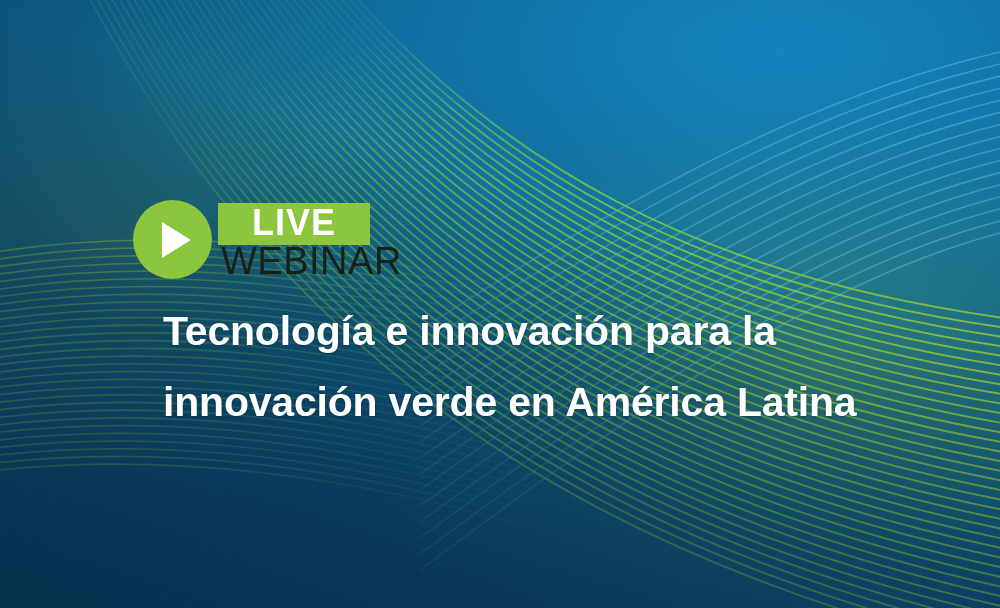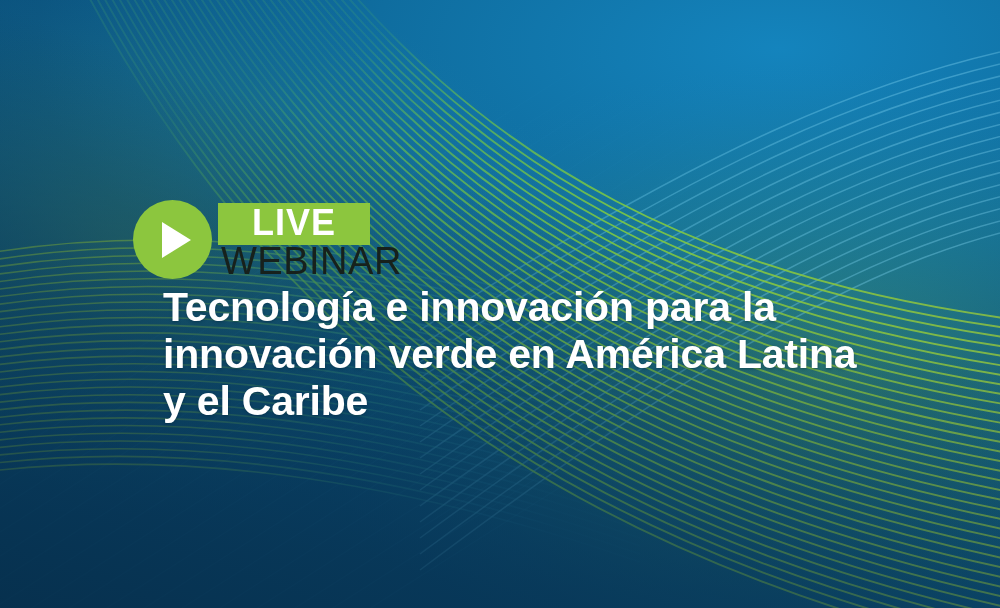--- a/index.html
+++ b/index.html
@@ -99,21 +99,21 @@
     left: 163px;
     top: 284px;
     width: 800px;
     color: #ffffff;
     font-size: 41px;
     font-weight: bold;
     line-height: 47px;
     letter-spacing: -0.2px;
     text-shadow: 0 1px 3px rgba(3,36,58,0.45);
   }
-  #title .tline { display: block; white-space: nowrap; }
+  #title .tline { display: block; white-space: nowrap; margin-top: 24px; }
 </style>
 </head>
 <body>
 
 <div id="banner">
 
   <div class="bg-layer" id="bg-base"></div>
 
   <svg class="bg-layer" id="bg-waves" viewBox="0 0 1000 608" preserveAspectRatio="none">
     <defs>
@@ -321,16 +321,15 @@
     <div id="live-box">
       <div id="live-text">LIVE</div>
     </div>
 
     <div id="webinar-text">WEBINAR</div>
   </div>
 
   <div id="title">
     <span class="tline">Tecnología e innovación para la</span>
     <span class="tline">innovación verde en América Latina</span>
-    <span class="tline">y el Caribe</span>
   </div>
 
 </div>
 
 </body></html>

